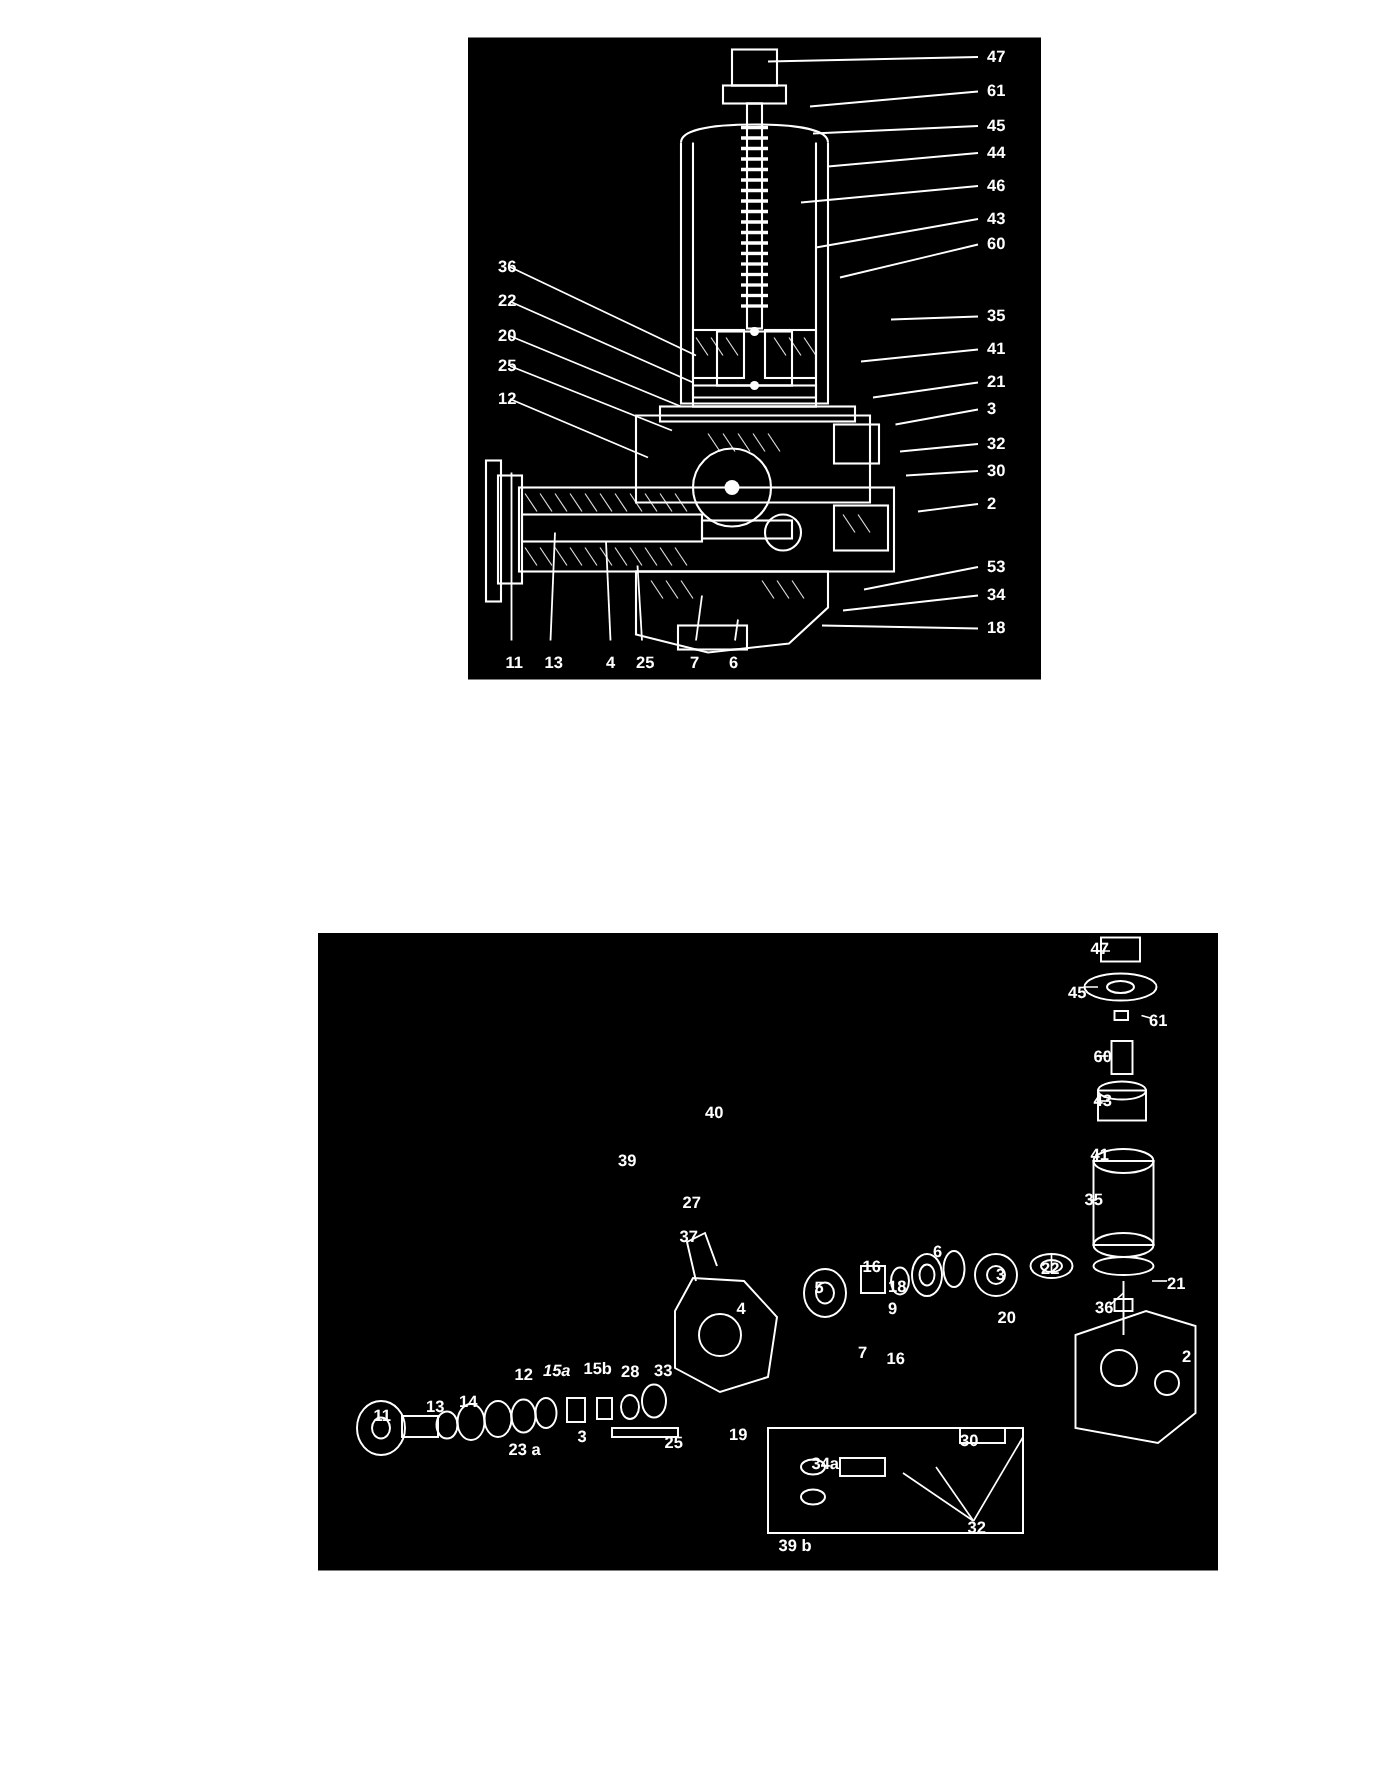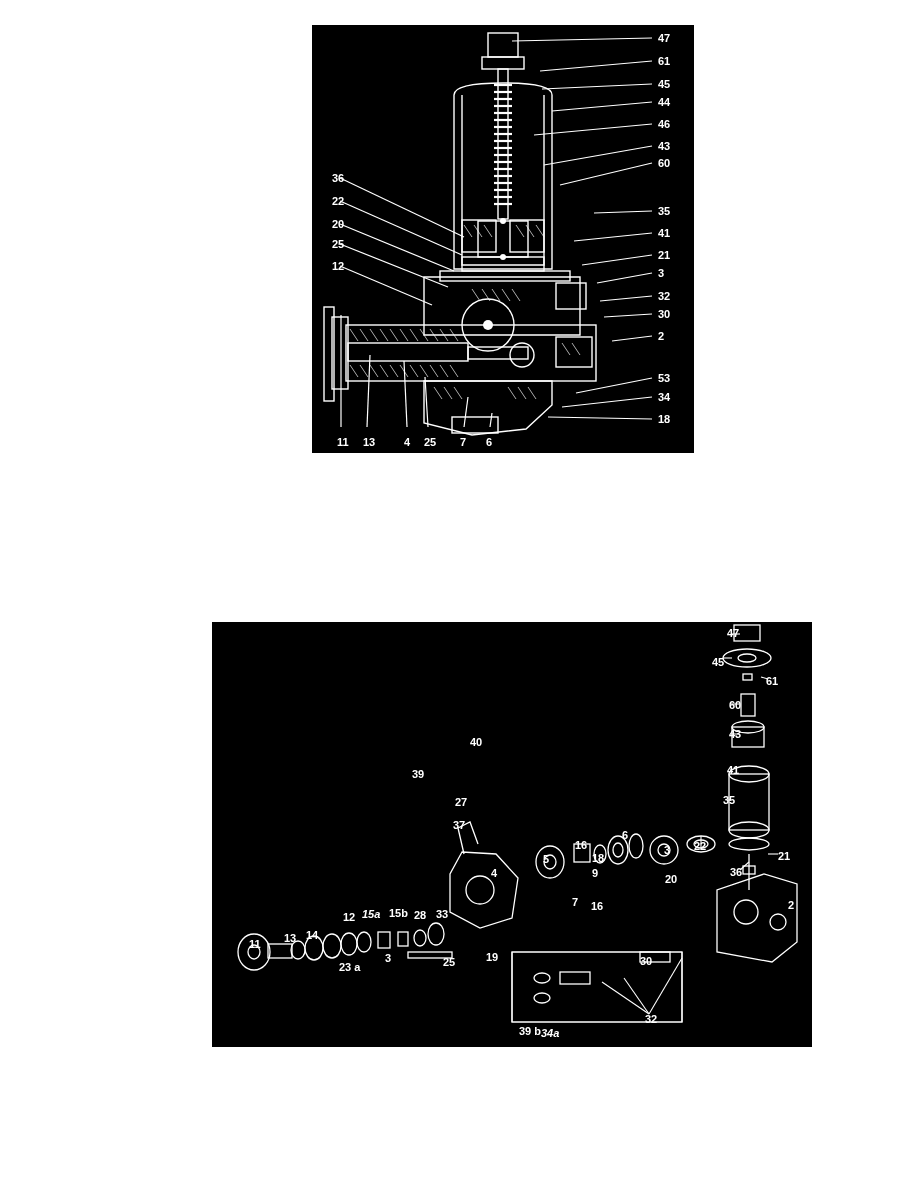--- a/index.html
+++ b/index.html
@@ -344,17 +344,17 @@
     <div class="lbl" style="left: 345px; top: 908px;">15b</div>
     <div class="lbl" style="left: 370px; top: 910px;">28</div>
     <div class="lbl" style="left: 392px; top: 909px;">33</div>
     <div class="lbl" style="left: 205px; top: 939px;">11</div>
     <div class="lbl" style="left: 240px; top: 933px;">13</div>
     <div class="lbl" style="left: 262px; top: 930px;">14</div>
     <div class="lbl" style="left: 295px; top: 962px;">23 a</div>
     <div class="lbl" style="left: 341px; top: 953px;">3</div>
     <div class="lbl" style="left: 399px; top: 957px;">25</div>
     <div class="lbl" style="left: 442px; top: 952px;">19</div>
-    <div class="lbl" style="left: 497px; top: 1028px; font-style: italic;">34a</div>
+    <div class="lbl" style="left: 497px; top: 971px;">34a</div>
     <div class="lbl" style="left: 596px; top: 956px;">30</div>
     <div class="lbl" style="left: 601px; top: 1014px;">32</div>
     <div class="lbl" style="left: 475px; top: 1026px;">39 b</div>
   </div>
 
 </body></html>

